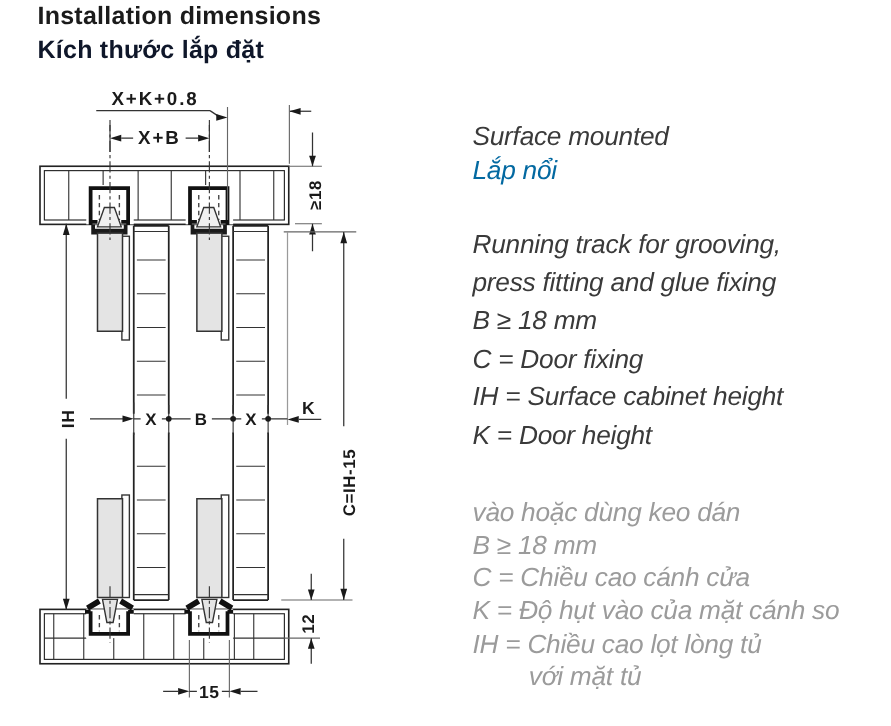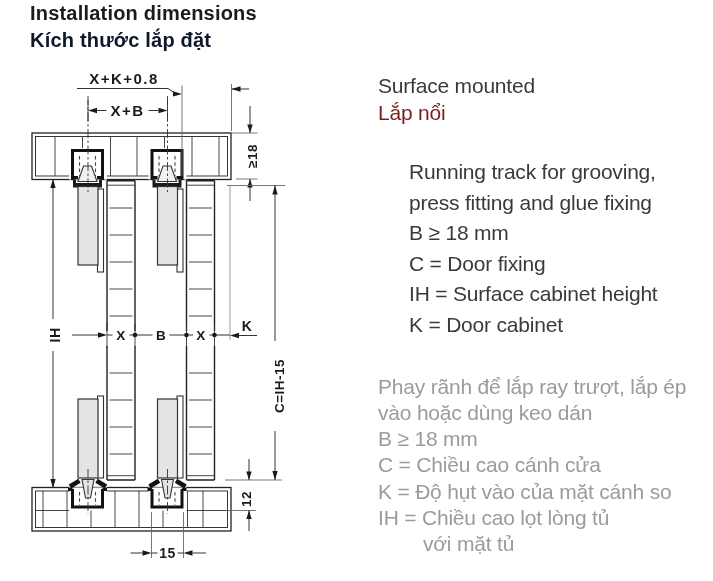--- a/index.html
+++ b/index.html
@@ -1,25 +1,25 @@
 <!DOCTYPE html>
 <html><head>
 <meta charset="utf-8">
 <style>
   html,body{margin:0;padding:0;background:#ffffff;}
   body{width:713px;height:581px;position:relative;overflow:hidden;
        font-family:"Liberation Sans","DejaVu Sans",sans-serif;}
   .title-block{position:absolute;left:30px;top:2px;}
   .title-en{font-size:20px;font-weight:bold;color:#1b1b1b;margin:0;letter-spacing:.2px;text-align:center;}
   .title-vi{font-size:20px;font-weight:bold;color:#0f172a;margin:4px 0 0 0;letter-spacing:.2px;}
-  .legend{position:absolute;left:378px;top:72px;width:335px;color:#3a3a3a;}
+  .legend{position:absolute;left:378px;top:96px;width:335px;color:#3a3a3a;font-style:italic;}
   .legend p{margin:0;font-size:21px;line-height:27px;letter-spacing:-.2px;white-space:nowrap;}
-  .legend .vi{color:#7f1d1d;}
+  .legend .vi{color:#0369a1;}
   .block-en{margin-top:31px;}
-  .block-en p{line-height:30.6px;margin-left:31px;}
+  .block-en p{line-height:30.6px;}
   .block-vi{margin-top:33px;}
   .block-vi p{line-height:26.3px;color:#9b9b9b;}
   .block-vi p.indent{padding-left:45px;}
   svg{position:absolute;left:0;top:0;}
   svg text{font-family:"Liberation Sans","DejaVu Sans",sans-serif;font-weight:bold;fill:#1a1a1a;}
   .dim-s{font-size:13.5px;letter-spacing:.5px;}
   .dim-m{font-size:14px;letter-spacing:.5px;}
   .dim-l{font-size:15px;letter-spacing:1.5px;}
   .thin{stroke:#333;stroke-width:1;fill:none;}
   .thin9{stroke:#333;stroke-width:.9;fill:none;}
@@ -163,24 +163,23 @@
 
 <div class="legend">
   <p>Surface mounted</p>
   <p class="vi">Lắp nổi</p>
   <div class="block-en">
     <p>Running track for grooving,</p>
     <p>press fitting and glue fixing</p>
     <p>B ≥ 18 mm</p>
     <p>C = Door fixing</p>
     <p>IH = Surface cabinet height</p>
-    <p>K = Door cabinet</p>
+    <p>K = Door height</p>
   </div>
   <div class="block-vi">
-    <p>Phay rãnh để lắp ray trượt, lắp ép</p>
     <p>vào hoặc dùng keo dán</p>
     <p>B ≥ 18 mm</p>
     <p>C = Chiều cao cánh cửa</p>
     <p>K = Độ hụt vào của mặt cánh so</p>
     <p>IH = Chiều cao lọt lòng tủ</p>
     <p class="indent">với mặt tủ</p>
   </div>
 </div>
 
 </body></html>

